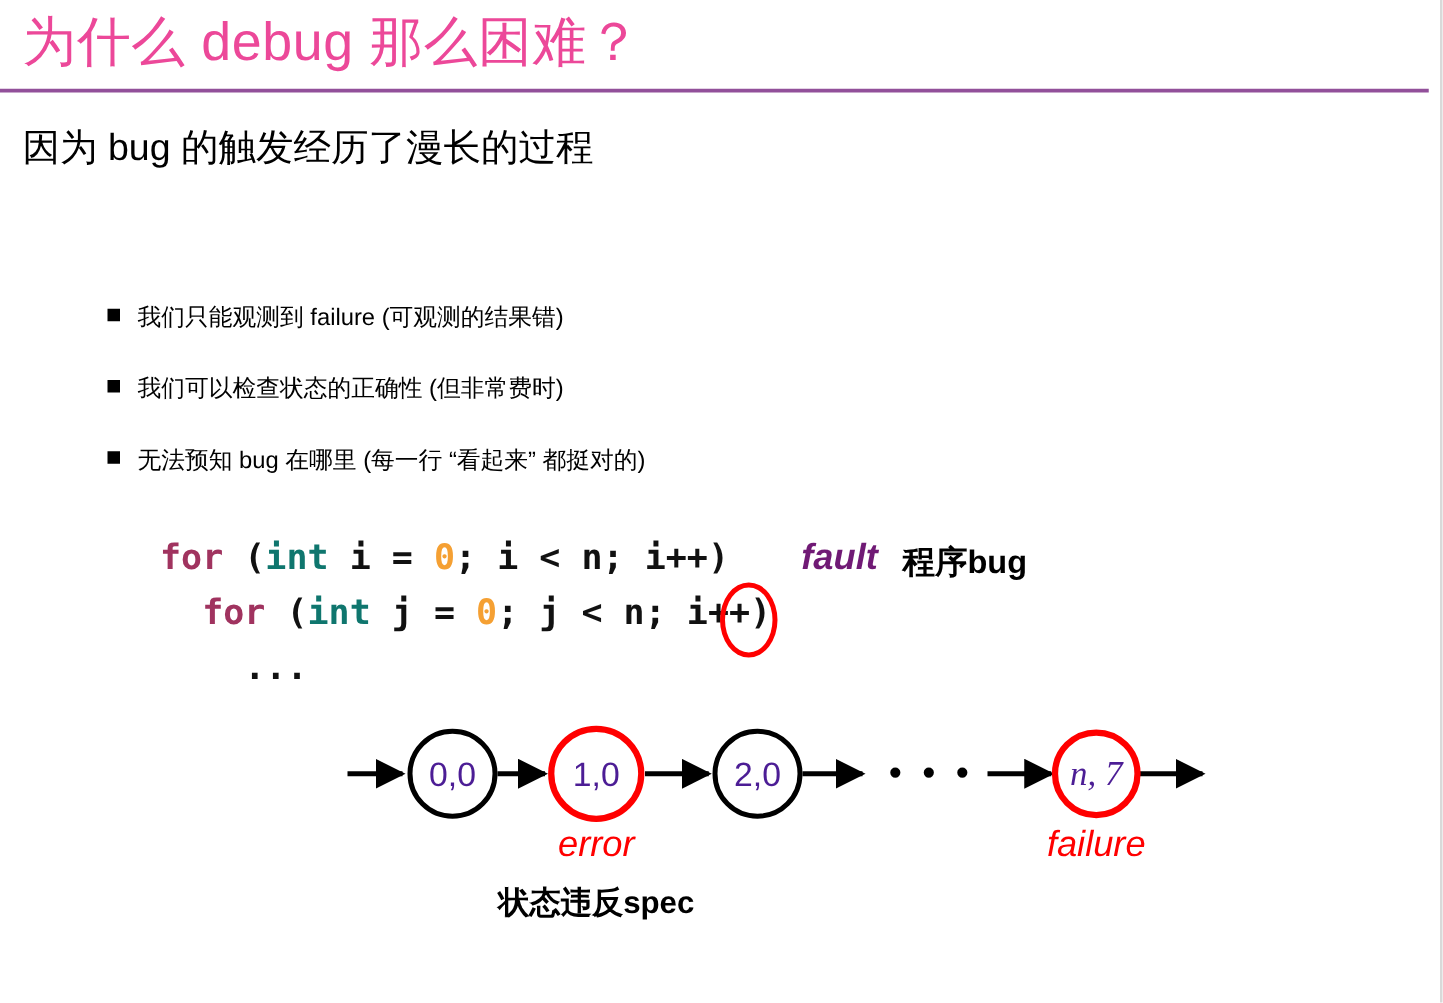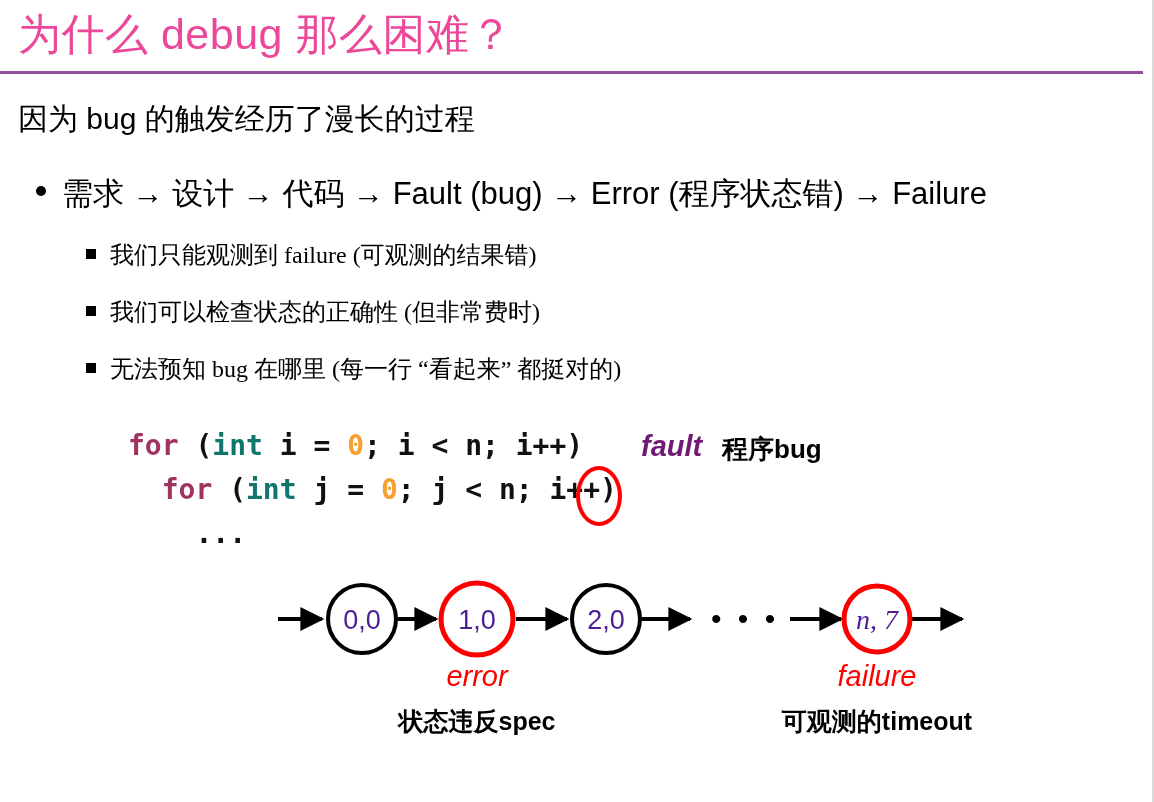--- a/index.html
+++ b/index.html
@@ -63,24 +63,23 @@
     border-radius: 50%;
     background: #000;
     vertical-align: 0.25em;
     margin-right: 16px;
   }
 
   
   .bullet-l2 {
     position: absolute;
     left: 86px;
-    font-size: 24px;
+    font-size: 19px;
     line-height: 38px;
     white-space: nowrap;
-    font-family: Liberation Serif, serif;
   }
   .bullet-l2 .sq {
     display: inline-block;
     width: 10px; height: 10px;
     background: #000;
     vertical-align: 0.15em;
     margin-right: 14px;
   }
   #bullet-l2-0 { top: 236px; }
   #bullet-l2-1 { top: 293px; }
@@ -174,23 +173,20 @@
 </head>
 <body>
 
 <div id="slide">
 
   <div id="title">为什么 debug 那么困难？</div>
   <div id="title-rule"></div>
 
   <div id="intro">因为 bug 的触发经历了漫长的过程</div>
 
-  <div id="bullet-l1">
-    <span class="dot"></span><span>需求 → 设计 → 代码 → Fault (bug) → Error (程序状态错) → Failure</span>
-  </div>
 
   <div class="bullet-l2" id="bullet-l2-0">
     <span class="sq"></span><span>我们只能观测到 failure (可观测的结果错)</span>
   </div>
   <div class="bullet-l2" id="bullet-l2-1">
     <span class="sq"></span><span>我们可以检查状态的正确性 (但非常费时)</span>
   </div>
   <div class="bullet-l2" id="bullet-l2-2">
     <span class="sq"></span><span>无法预知 bug 在哪里 (每一行 “看起来” 都挺对的)</span>
   </div>
@@ -233,16 +229,15 @@
     <div class="node-label" style="left:437px; top:45px; width:80px;">1,0</div>
     <div class="node-label" style="left:566px; top:45px; width:80px;">2,0</div>
     <div class="node-label italic-n" style="left:837px; top:44px; width:80px; font-size:28px;">n, 7</div>
 
     <div class="ellipsis-dots" style="left:711px; top:42px;">• • •</div>
 
     <div class="annot" style="left:397px; top:100px; width:160px;">error</div>
     <div class="caption" style="left:377px; top:145px; width:200px;">状态违反spec</div>
 
     <div class="annot" style="left:797px; top:100px; width:160px;">failure</div>
-    <div class="caption" style="left:762px; top:145px; width:230px;">可观测的timeout</div>
   </div>
 
 </div>
 
 </body></html>

